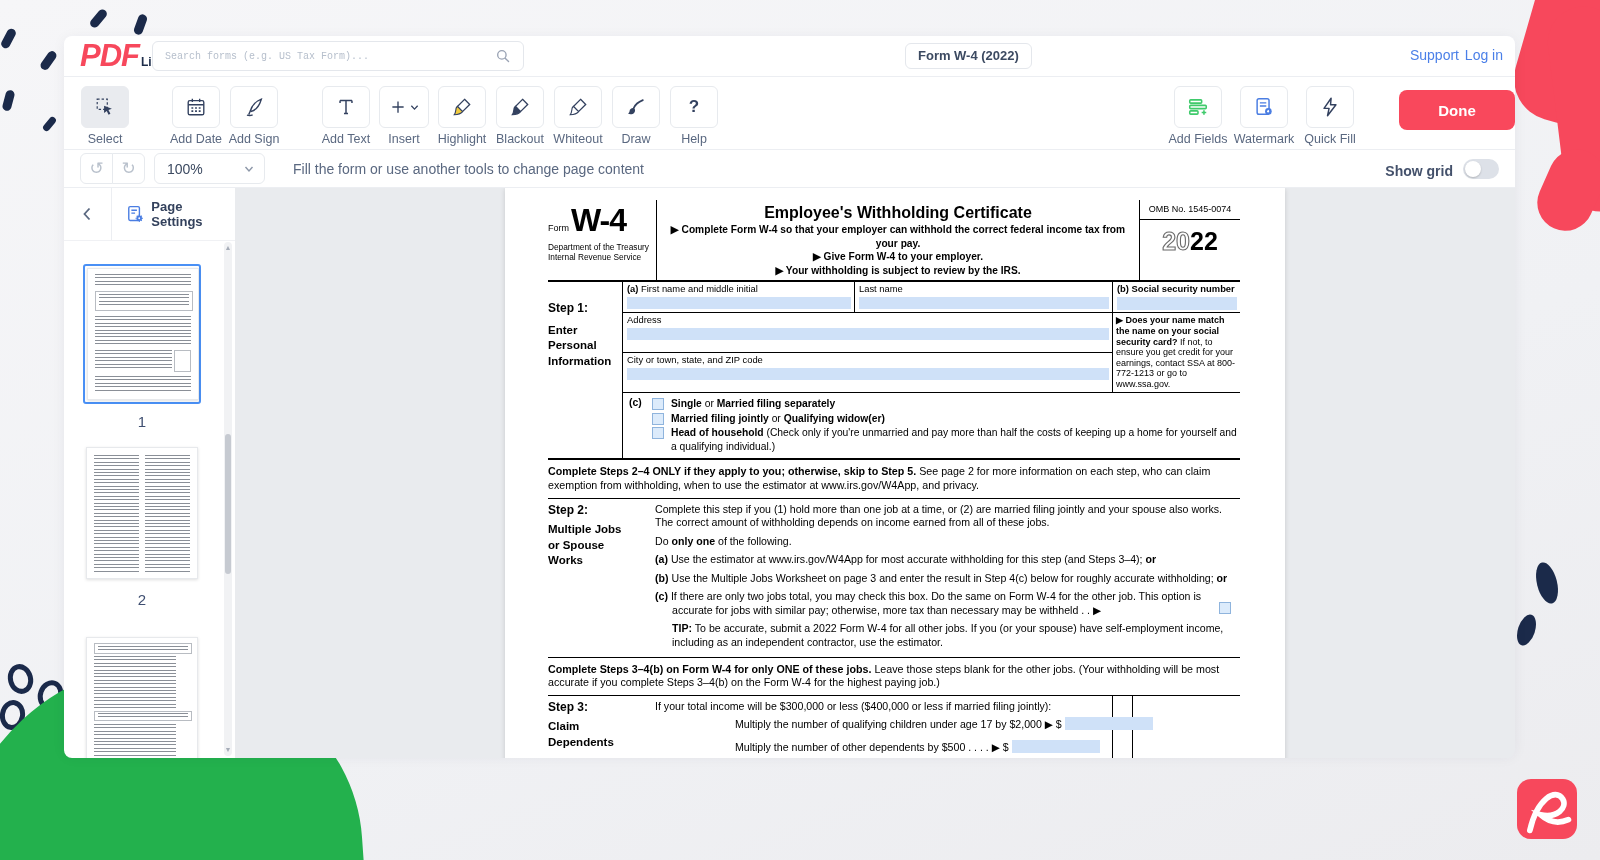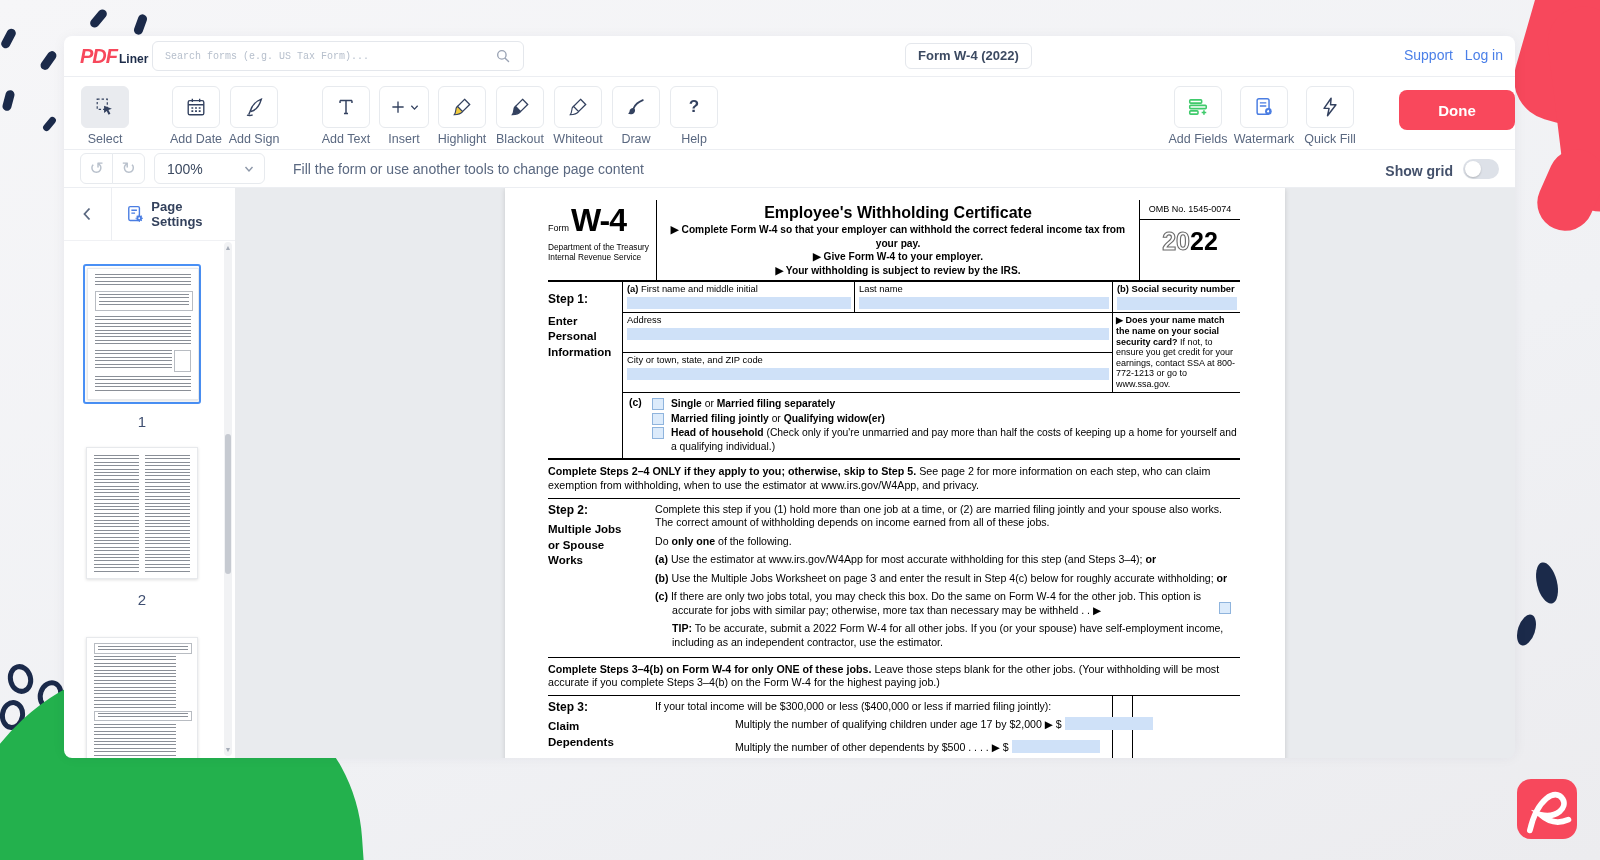--- a/index.html
+++ b/index.html
@@ -21,31 +21,31 @@
     border-radius:52% 48% 0 0 / 90% 62% 0 0;transform:rotate(-4deg)}
   .pdf-badge{left:1517px;top:779px;width:60px;height:60px;border-radius:14px;background:#f7485c}
 
   
   .app{position:absolute;left:64px;top:36px;width:1451px;height:719px;background:#fff;
     border-radius:8px;box-shadow:0 2px 14px rgba(30,40,70,.06)}
 
   
   .app-header{height:40px;border-bottom:1px solid #eceef2;position:relative;display:flex;align-items:center}
   .logo{margin-left:16px;display:flex;align-items:baseline;cursor:pointer}
-  .logo-pdf{font-size:20px;font-weight:800;color:#f7485c;letter-spacing:-1px;font-style:italic}
+  .logo-pdf{font-size:31px;font-weight:800;color:#f7485c;letter-spacing:-1px;font-style:italic}
   .logo-liner{font-size:12px;font-weight:700;color:#1d2c49;margin-left:2px}
   .search{position:absolute;left:88px;top:5px;width:370px;height:28px;border:1px solid #e4e7ec;border-radius:6px;
     display:flex;align-items:center;background:#fff}
   .search input{flex:1;border:0;outline:0;padding:0 12px;font-size:10px;color:#14532d;font-family:Liberation Mono, monospace;background:transparent}
   .search input::placeholder{color:#b6bfcc}
   .search .sicon{margin-right:11px;display:flex}
   .doc-badge{position:absolute;left:841px;top:7px;height:24px;line-height:24px;padding:0 12px;
     border:1px solid #e4e7ec;border-radius:6px;font-size:13px;font-weight:600;color:#3c4a61}
   .hlink{position:absolute;top:11px;font-size:14px;color:#4a7fe8;cursor:pointer}
-  .support{right:62px}.login{right:12px}
+  .support{right:56px}.login{right:12px}
 
   
   .app-toolbar{height:72px;border-bottom:1px solid #eceef2;display:flex;align-items:flex-start;padding:0}
   .tool{width:58px;display:flex;flex-direction:column;align-items:center;padding-top:9px;cursor:pointer}
   .tool-box{width:46px;height:40px;border:1px solid #e7eaee;border-radius:6px;display:flex;align-items:center;justify-content:center;background:#fff}
   .tool-box.active{background:#e9ebef;border-color:#e9ebef}
   .tool-label{margin-top:4px;font-size:12.5px;color:#5a6880;white-space:nowrap}
   .tool.wide{width:66px}
   .done-btn{margin-left:36px;margin-top:13px;width:116px;height:40px;background:#f9485c;color:#fff;border:0;border-radius:8px;
     font-size:15px;font-weight:700;font-family:inherit;cursor:pointer}
@@ -94,21 +94,21 @@
   .fh-dept{font-size:8.3px;line-height:1.2;margin-top:8px}
   .fh-c{flex:1;border-left:1px solid #000;border-right:1px solid #000;text-align:center;padding:2px 8px 3px}
   .fh-title{font-size:16px;font-weight:700;margin-top:1px}
   .fh-bullet{font-size:10.2px;font-weight:700;line-height:1.32}
   .fh-r{width:100px;text-align:center}
   .fh-omb{font-size:9px;padding:4px 2px 3px;border-bottom:1px solid #000}
   .fh-year{font-size:25px;font-weight:800;margin-top:5px;letter-spacing:0}
   .y-out{color:#fff;-webkit-text-stroke:1.1px #6a6a6a}
   
   .s1{display:flex;border-bottom:2px solid #000}
-  .s1-label{width:74px;padding-top:10px}
+  .s1-label{width:74px;padding-top:19px}
   .stepname{font-size:12px;font-weight:700}
   .steplines{font-size:11.5px;font-weight:700;line-height:1.35}
   .s1-fields{flex:1;border-left:1px solid #000;display:grid;grid-template-columns:231px 1fr 128px}
   .cell{padding:1px 3px 2px 4px;border-bottom:1px solid #000}
   .cell .lab{font-size:9.4px}
   .strip{height:12px;background:#cfe1f8;margin-top:2px}
   .bl{border-left:1px solid #000}
   .note-cell{grid-column:3;grid-row:2/4;border-left:1px solid #000;border-bottom:1px solid #000;
     padding:2px 3px;font-size:9px;line-height:1.18;overflow:hidden}
   .s1c{grid-column:1/4;display:flex;padding:3px 0 4px 6px}

